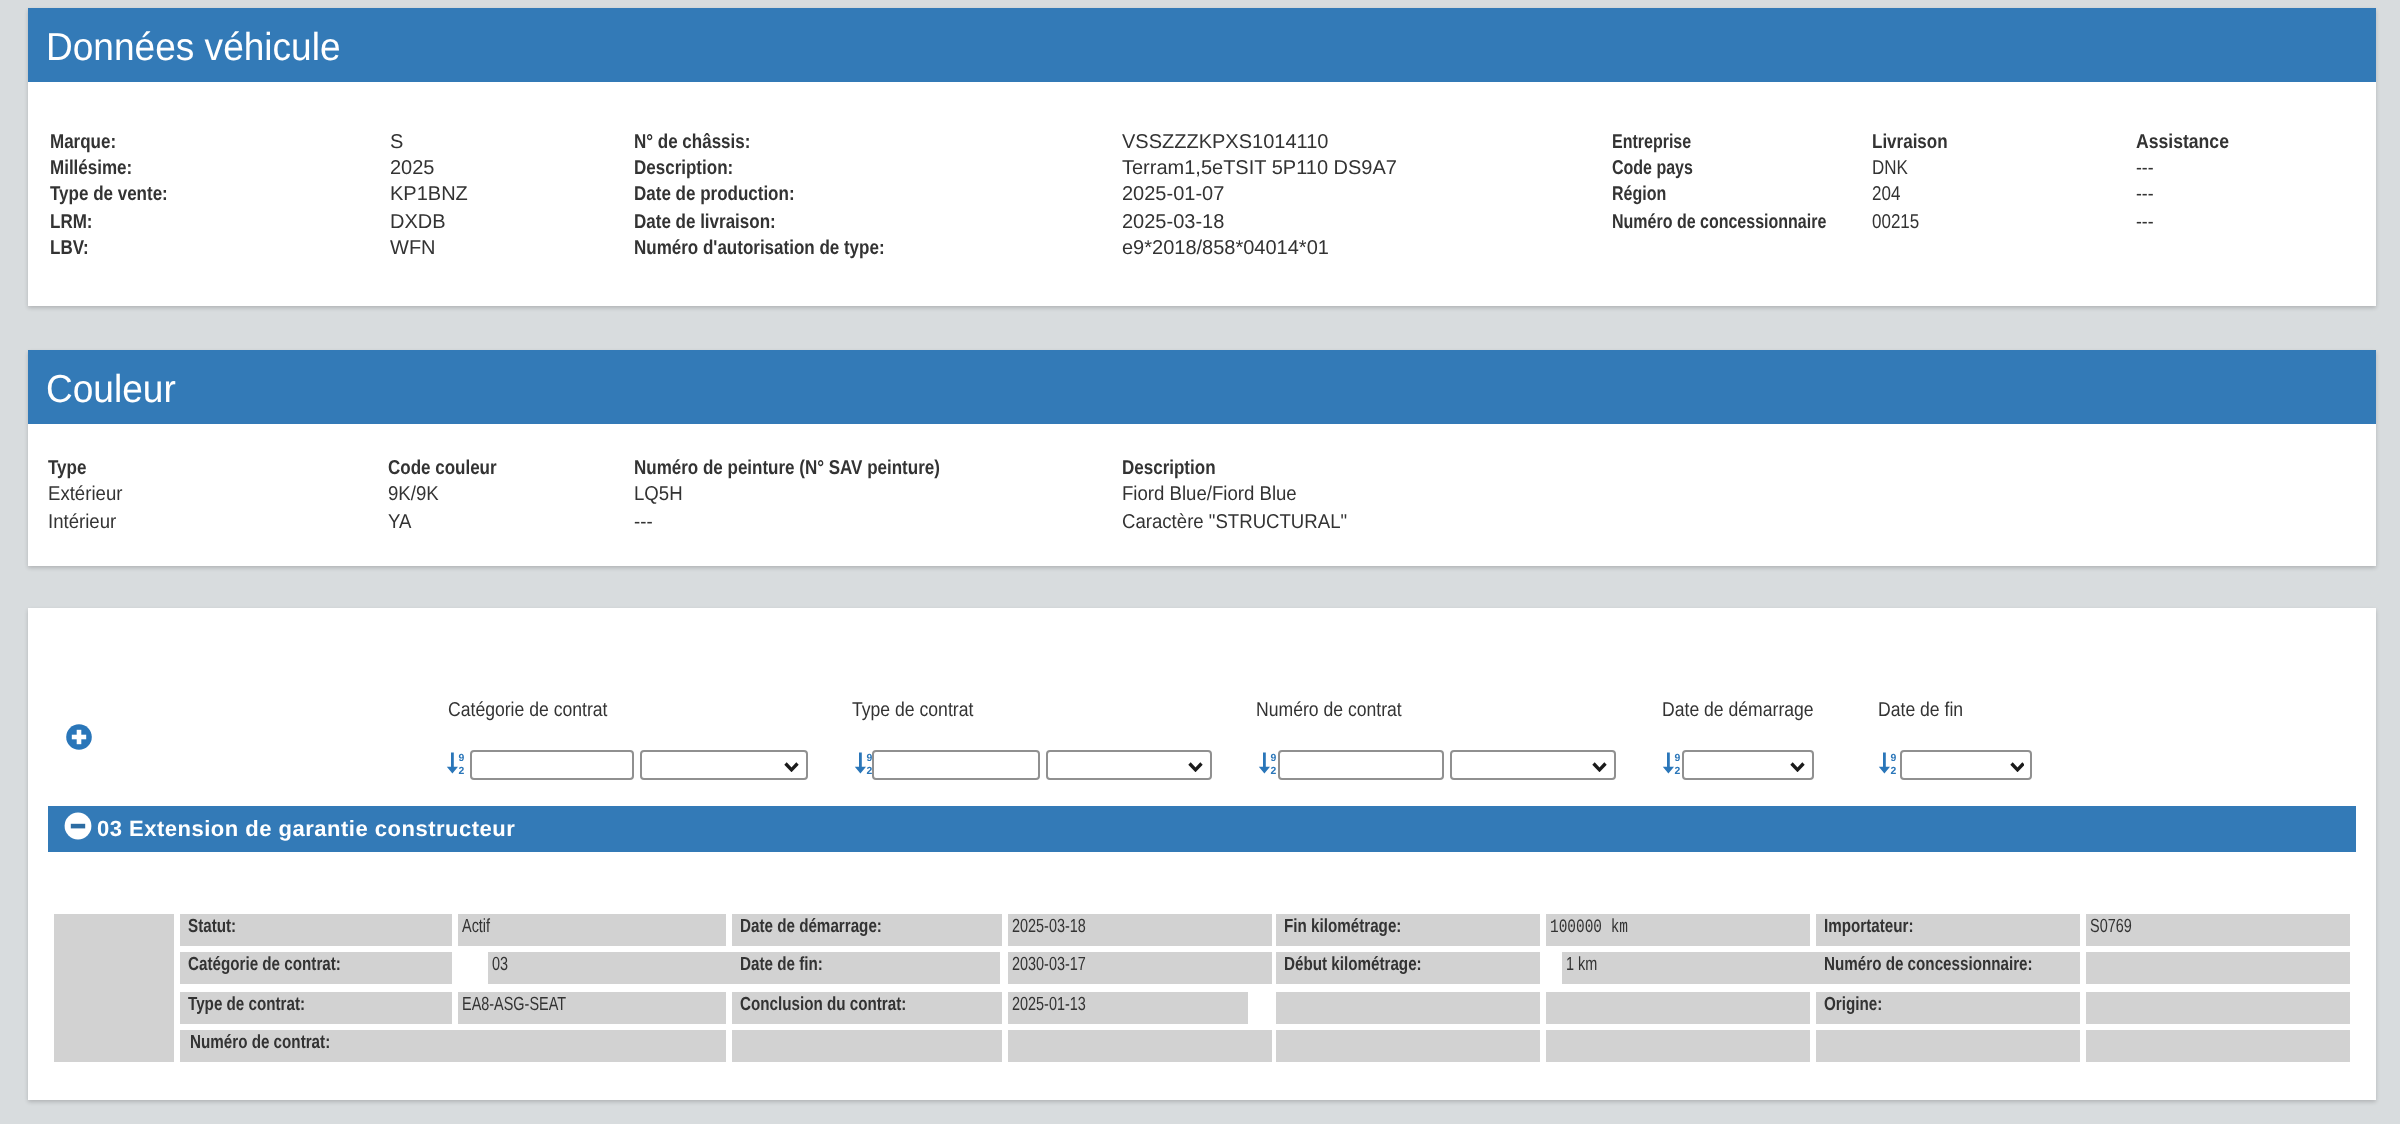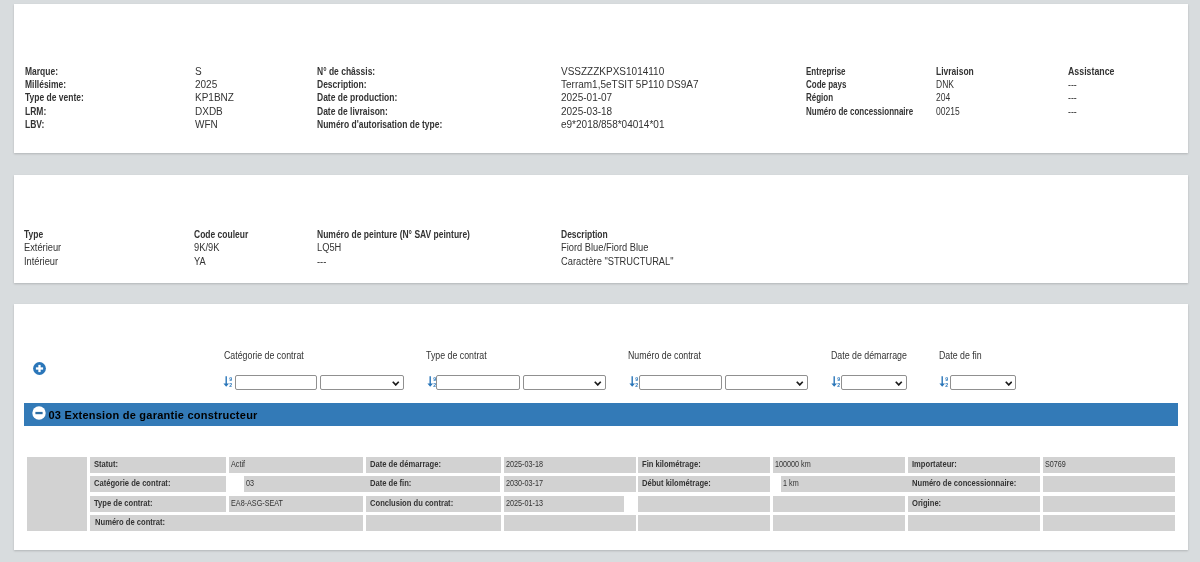--- a/index.html
+++ b/index.html
@@ -11,44 +11,46 @@
            font-size:19.5px; line-height:19.5px; padding-top:11.2px; padding-left:8.5px; }
   .phead span { display:inline-block; transform:scaleX(0.95); transform-origin:0 0; }
   .lbl { font-weight:bold; }
   .col { position:absolute; font-size:10px; line-height:13.3px; white-space:nowrap; }
   .sq76 { display:inline-block; transform:scaleX(0.76); transform-origin:0 0; }
   .sq80 { display:inline-block; transform:scaleX(0.80); transform-origin:0 0; }
   .sq85 { display:inline-block; transform:scaleX(0.85); transform-origin:0 0; }
   .sq88 { display:inline-block; transform:scaleX(0.88); transform-origin:0 0; }
   .sq93 { display:inline-block; transform:scaleX(0.93); transform-origin:0 0; }
   div.sq80, div.sq85, div.sq88, div.sq93 { display:block; }
-  .bar { position:absolute; left:10px; width:1154px; color:#000000; }
+  .bar { position:absolute; left:10px; width:1154px; color:#ffffff; }
   .fhead { position:absolute; top:45.5px; font-size:10px; white-space:nowrap; }
   .sorti { position:absolute; }
   .finput { position:absolute; top:71px; height:14.5px; background:#fff; border:1px solid #909090; border-radius:2px; }
   .fsel { position:absolute; top:71px; height:14.5px; background:#fff; border:1px solid #909090; border-radius:2px; }
   .chev { position:absolute; right:3px; top:5px; }
   .cell { position:absolute; background:#d2d2d2; font-size:9.5px; line-height:14.6px; padding-left:3.5px;
            white-space:nowrap; overflow:hidden; }
 </style>
 </head>
 <body>
 <div class="canvas">
 
   <div class="panel" style="top:4px; height:149px;">
+    <div class="phead"><span>Données véhicule</span></div>
     <div class="col lbl sq85" style="left:11px; top:60.7px;">Marque:<br>Millésime:<br>Type de vente:<br>LRM:<br>LBV:</div>
     <div class="col" style="left:181px; top:60.7px;">S<br>2025<br>KP1BNZ<br>DXDB<br>WFN</div>
     <div class="col lbl sq85" style="left:303px; top:60.7px;">N° de châssis:<br>Description:<br>Date de production:<br>Date de livraison:<br>Numéro d'autorisation de type:</div>
     <div class="col" style="left:547px; top:60.7px;">VSSZZZKPXS1014110<br>Terram1,5eTSIT 5P110 DS9A7<br>2025-01-07<br>2025-03-18<br>e9*2018/858*04014*01</div>
     <div class="col lbl sq80" style="left:792px; top:60.7px;">Entreprise<br>Code pays<br>Région<br>Numéro de concessionnaire</div>
     <div class="col sq85" style="left:922px; top:60.7px;"><span class="lbl">Livraison</span><br>DNK<br>204<br>00215</div>
     <div class="col sq88" style="left:1054px; top:60.7px;"><span class="lbl">Assistance</span><br>---<br>---<br>---</div>
   </div>
 
   <div class="panel" style="top:175px; height:107.5px;">
+    <div class="phead"><span>Couleur</span></div>
     <div class="col lbl sq85" style="left:10px; top:53px;">Type</div>
     <div class="col sq93" style="left:10px; top:66.3px;">Extérieur<br>Intérieur</div>
     <div class="col lbl sq85" style="left:180px; top:53px;">Code couleur</div>
     <div class="col sq93" style="left:180px; top:66.3px;">9K/9K<br>YA</div>
     <div class="col lbl sq85" style="left:303px; top:53px;">Numéro de peinture (N° SAV peinture)</div>
     <div class="col sq93" style="left:303px; top:66.3px;">LQ5H<br>---</div>
     <div class="col lbl sq85" style="left:547px; top:53px;">Description</div>
     <div class="col sq93" style="left:547px; top:66.3px;">Fiord Blue/Fiord Blue<br>Caractère "STRUCTURAL"</div>
   </div>
 
@@ -127,21 +129,21 @@
       <div style="position:absolute; left:24.5px; top:0; font-size:11px; font-weight:bold; line-height:24.2px; letter-spacing:0.25px;">03 Extension de garantie constructeur</div>
     </div>
 
 
     <div class="cell" style="left:12.5px; top:153.3px; width:60.5px; height:73.5px;"></div>
     <div class="cell" style="left:76px; top:153.3px; width:135.5px; height:16.1px; padding-left:3.5px;"><span class="sq80 lbl">Statut:</span></div>
     <div class="cell" style="left:214.5px; top:153.3px; width:134.5px; height:16.1px; padding-left:2px;"><span class="sq76">Actif</span></div>
     <div class="cell" style="left:352px; top:153.3px; width:134.5px; height:16.1px; padding-left:3.5px;"><span class="sq80 lbl">Date de démarrage:</span></div>
     <div class="cell" style="left:489.5px; top:153.3px; width:132.0px; height:16.1px; padding-left:2px;"><span class="sq76">2025-03-18</span></div>
     <div class="cell" style="left:624px; top:153.3px; width:131.5px; height:16.1px; padding-left:3.5px;"><span class="sq80 lbl">Fin kilométrage:</span></div>
-    <div class="cell" style="left:758.5px; top:153.3px; width:132.5px; height:16.1px; padding-left:2px;"><span class="sq76">100000 km</span></div>
+    <div class="cell" style="left:758.5px; top:153.3px; width:132.5px; height:16.1px; padding-left:2px;font-family:Liberation Mono, monospace;"><span class="sq76">100000 km</span></div>
     <div class="cell" style="left:894px; top:153.3px; width:131.5px; height:16.1px; padding-left:3.5px;"><span class="sq80 lbl">Importateur:</span></div>
     <div class="cell" style="left:1028.5px; top:153.3px; width:132.5px; height:16.1px; padding-left:2px;"><span class="sq76">S0769</span></div>
     <div class="cell" style="left:76px; top:172.39999999999998px; width:135.5px; height:16.1px; padding-left:3.5px;"><span class="sq80 lbl">Catégorie de contrat:</span></div>
     <div class="cell" style="left:230px; top:172.39999999999998px; width:134.5px; height:16.1px; padding-left:2px;"><span class="sq76">03</span></div>
     <div class="cell" style="left:352px; top:172.39999999999998px; width:134px; height:16.1px; padding-left:3.5px;"><span class="sq80 lbl">Date de fin:</span></div>
     <div class="cell" style="left:489.5px; top:172.39999999999998px; width:132.0px; height:16.1px; padding-left:2px;"><span class="sq76">2030-03-17</span></div>
     <div class="cell" style="left:624px; top:172.39999999999998px; width:131.5px; height:16.1px; padding-left:3.5px;"><span class="sq80 lbl">Début kilométrage:</span></div>
     <div class="cell" style="left:767px; top:172.39999999999998px; width:132.5px; height:16.1px; padding-left:2px;"><span class="sq76">1 km</span></div>
     <div class="cell" style="left:894px; top:172.39999999999998px; width:131.5px; height:16.1px; padding-left:3.5px;"><span class="sq80 lbl">Numéro de concessionnaire:</span></div>
     <div class="cell" style="left:1028.5px; top:172.39999999999998px; width:132.5px; height:16.1px; padding-left:2px;"></div>

